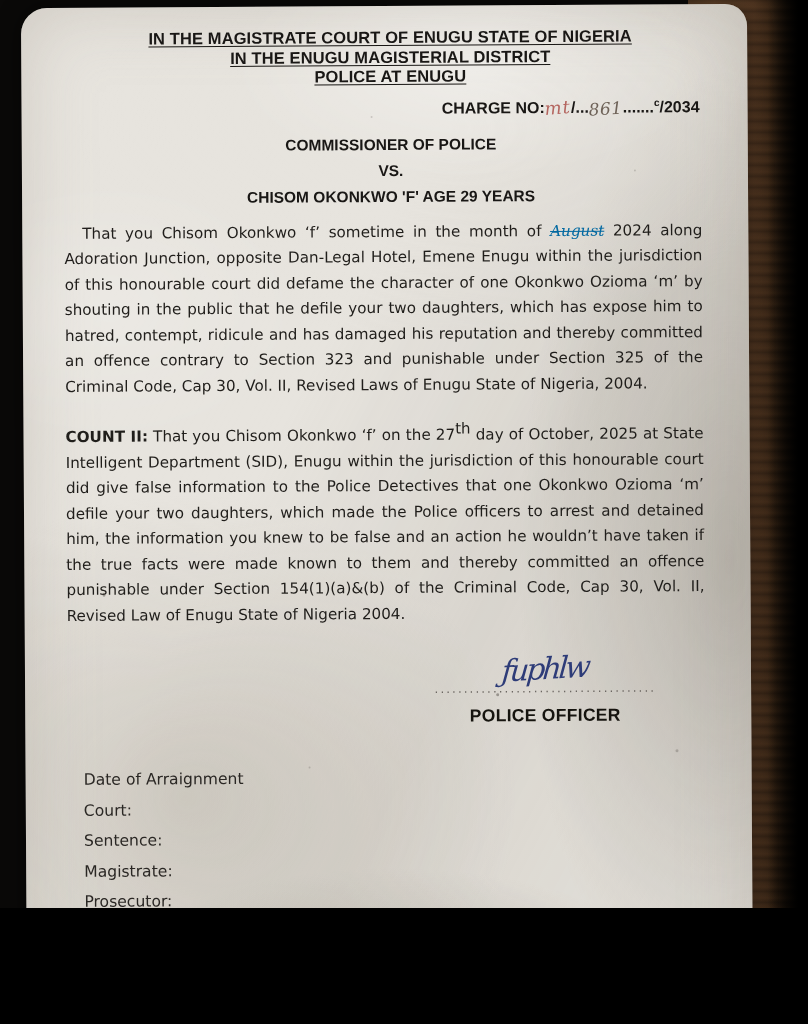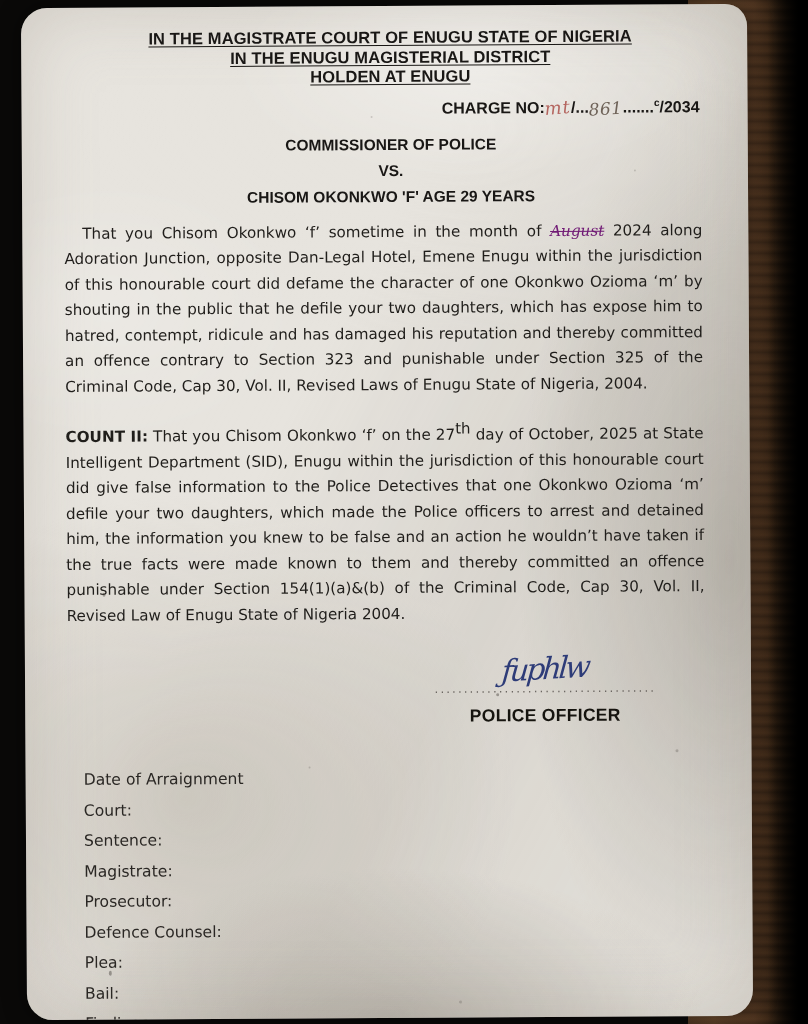--- a/index.html
+++ b/index.html
@@ -10,21 +10,21 @@
   body {
     width: 808px;
     height: 1024px;
     overflow: hidden;
     font-family: "DejaVu Sans", sans-serif;
   }
 
   #photo {
     position: relative;
     width: 808px;
-    height: 1024px;
+    height: 908px;
     background: #0a0908;
     overflow: hidden;
   }
 
   
   #desk {
     position: absolute;
     top: 0;
     right: 0;
     width: 120px;
@@ -183,21 +183,21 @@
     margin-top: 19px;
   }
   .count-label {
     font-weight: bold;
   }
   .struck {
     font-family: "DejaVu Serif", serif;
     font-style: italic;
     text-decoration: line-through;
     text-decoration-thickness: 1px;
-    color: #701a75;
+    color: #0369a1;
   }
   .ordinal { font-size: 15px; vertical-align: super; }
 
   
   #signature-block {
     margin-top: 26px;
     text-align: center;
     width: 300px;
     margin-left: auto;
     margin-right: 26px;
@@ -261,21 +261,21 @@
   <div id="desk"></div>
   <div id="desk-dark"></div>
 
   <div id="paper">
 
     <div id="sheet">
 
       <div class="court-title">
         <div><span>IN THE MAGISTRATE COURT OF ENUGU STATE OF NIGERIA</span></div>
         <div><span>IN THE ENUGU MAGISTERIAL DISTRICT</span></div>
-        <div><span>HOLDEN AT ENUGU</span></div>
+        <div><span>POLICE AT ENUGU</span></div>
       </div>
 
       <div class="charge-no"><span>CHARGE NO:</span><span class="hand-ink">mt</span><span>/</span><span class="dots-inline">...</span><span class="hand-num">861</span><span class="dots-inline">.......</span><span class="sup-c">c</span><span>/</span><span>2034</span></div>
 
       <div class="parties">
         <div>COMMISSIONER OF POLICE</div>
         <div>VS.</div>
         <div>CHISOM OKONKWO 'F' AGE 29 YEARS</div>
       </div>
 

